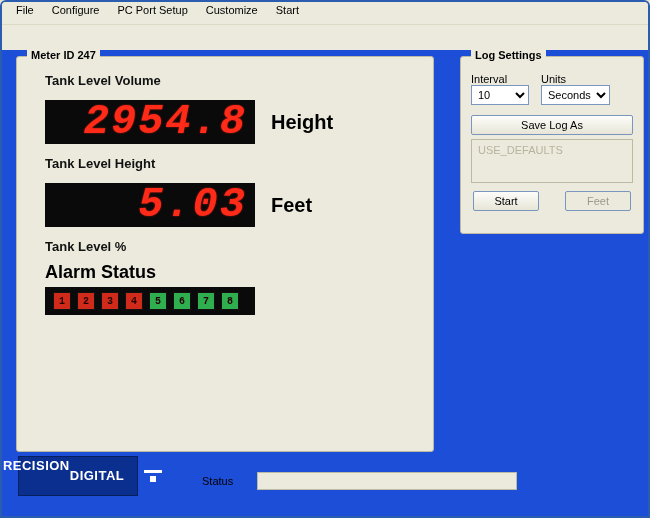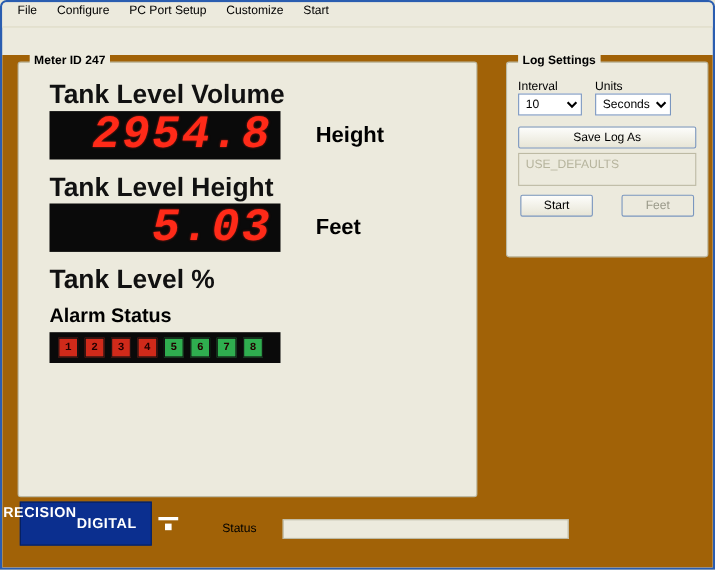--- a/index.html
+++ b/index.html
@@ -56,21 +56,21 @@
     gap: 2px;
   }
   .menubar .menu-item {
     padding: 2px 8px;
     cursor:pointer;
   }
 
   .client {
     position:absolute;
     top:48px; left:0; right:0; bottom:0;
-    background:#a16207;
+    background:#1d4ed8;
     padding: 10px 14px 12px 14px;
     box-sizing:border-box;
   }
 
   
   .groupbox {
     border:1px solid #bdbaa4;
     border-radius:3px;
     position:absolute;
     box-sizing:border-box;
@@ -78,22 +78,22 @@
   }
   .groupbox .legend {
     position:absolute; top:-8px; left:10px;
     background:#eceadd; padding:0 4px;
     font-weight:bold; font-size:11px;
   }
 
   .meter-box { left:14px; top:6px; width:418px; height:396px; padding:12px 18px 12px 28px; }
   .log-box   { left:448px; top:6px; width:184px; height:178px; padding:10px 10px;margin-left:10px; }
 
-  .reading-label { font-size:24px; font-weight:bold; color:#111; margin-top:4px; }
-  .reading-row { display:flex; align-items:center; gap:32px; margin-bottom:12px;}
+  .reading-label { font-size:13px; font-weight:bold; color:#111; margin-top:4px; }
+  .reading-row { display:flex; align-items:center; gap:16px; margin-bottom:12px;margin-top:12px;}
   .led-display {
     background:#0a0a0a;
     width:210px; height:44px;
     display:flex; justify-content:flex-end; align-items:center;
     padding-right:8px;
     box-sizing:border-box;
   }
   .led-display .digits {
     font-family: "Segment7","DS-Digital","Courier New",monospace;
     font-size:42px; line-height:1;
@@ -142,21 +142,21 @@
     height:20px; font-size:11px;
     cursor:pointer;
     border-radius:2px;
     font-family: Tahoma, sans-serif;
   }
   .btn.wide { width:100%; margin-top:10px;}
   .btn.half { width:66px;}
   .btn[disabled] { color:#9a9a8a; cursor:default; background:#eceadd;}
   .log-file-box {
     border:1px solid #bdbaa4;
-    height:30px; margin-top:4px;
+    height:44px; margin-top:4px;
     padding:4px 6px;
     color:#b6b49d; font-size:11px;
     box-sizing:border-box;
   }
   .log-buttons { display:flex; gap:26px; margin-top:8px; justify-content:center;}
 
   
   .brand-logo {
     position:absolute; left:16px; bottom:20px;
     width:120px; height:40px;

